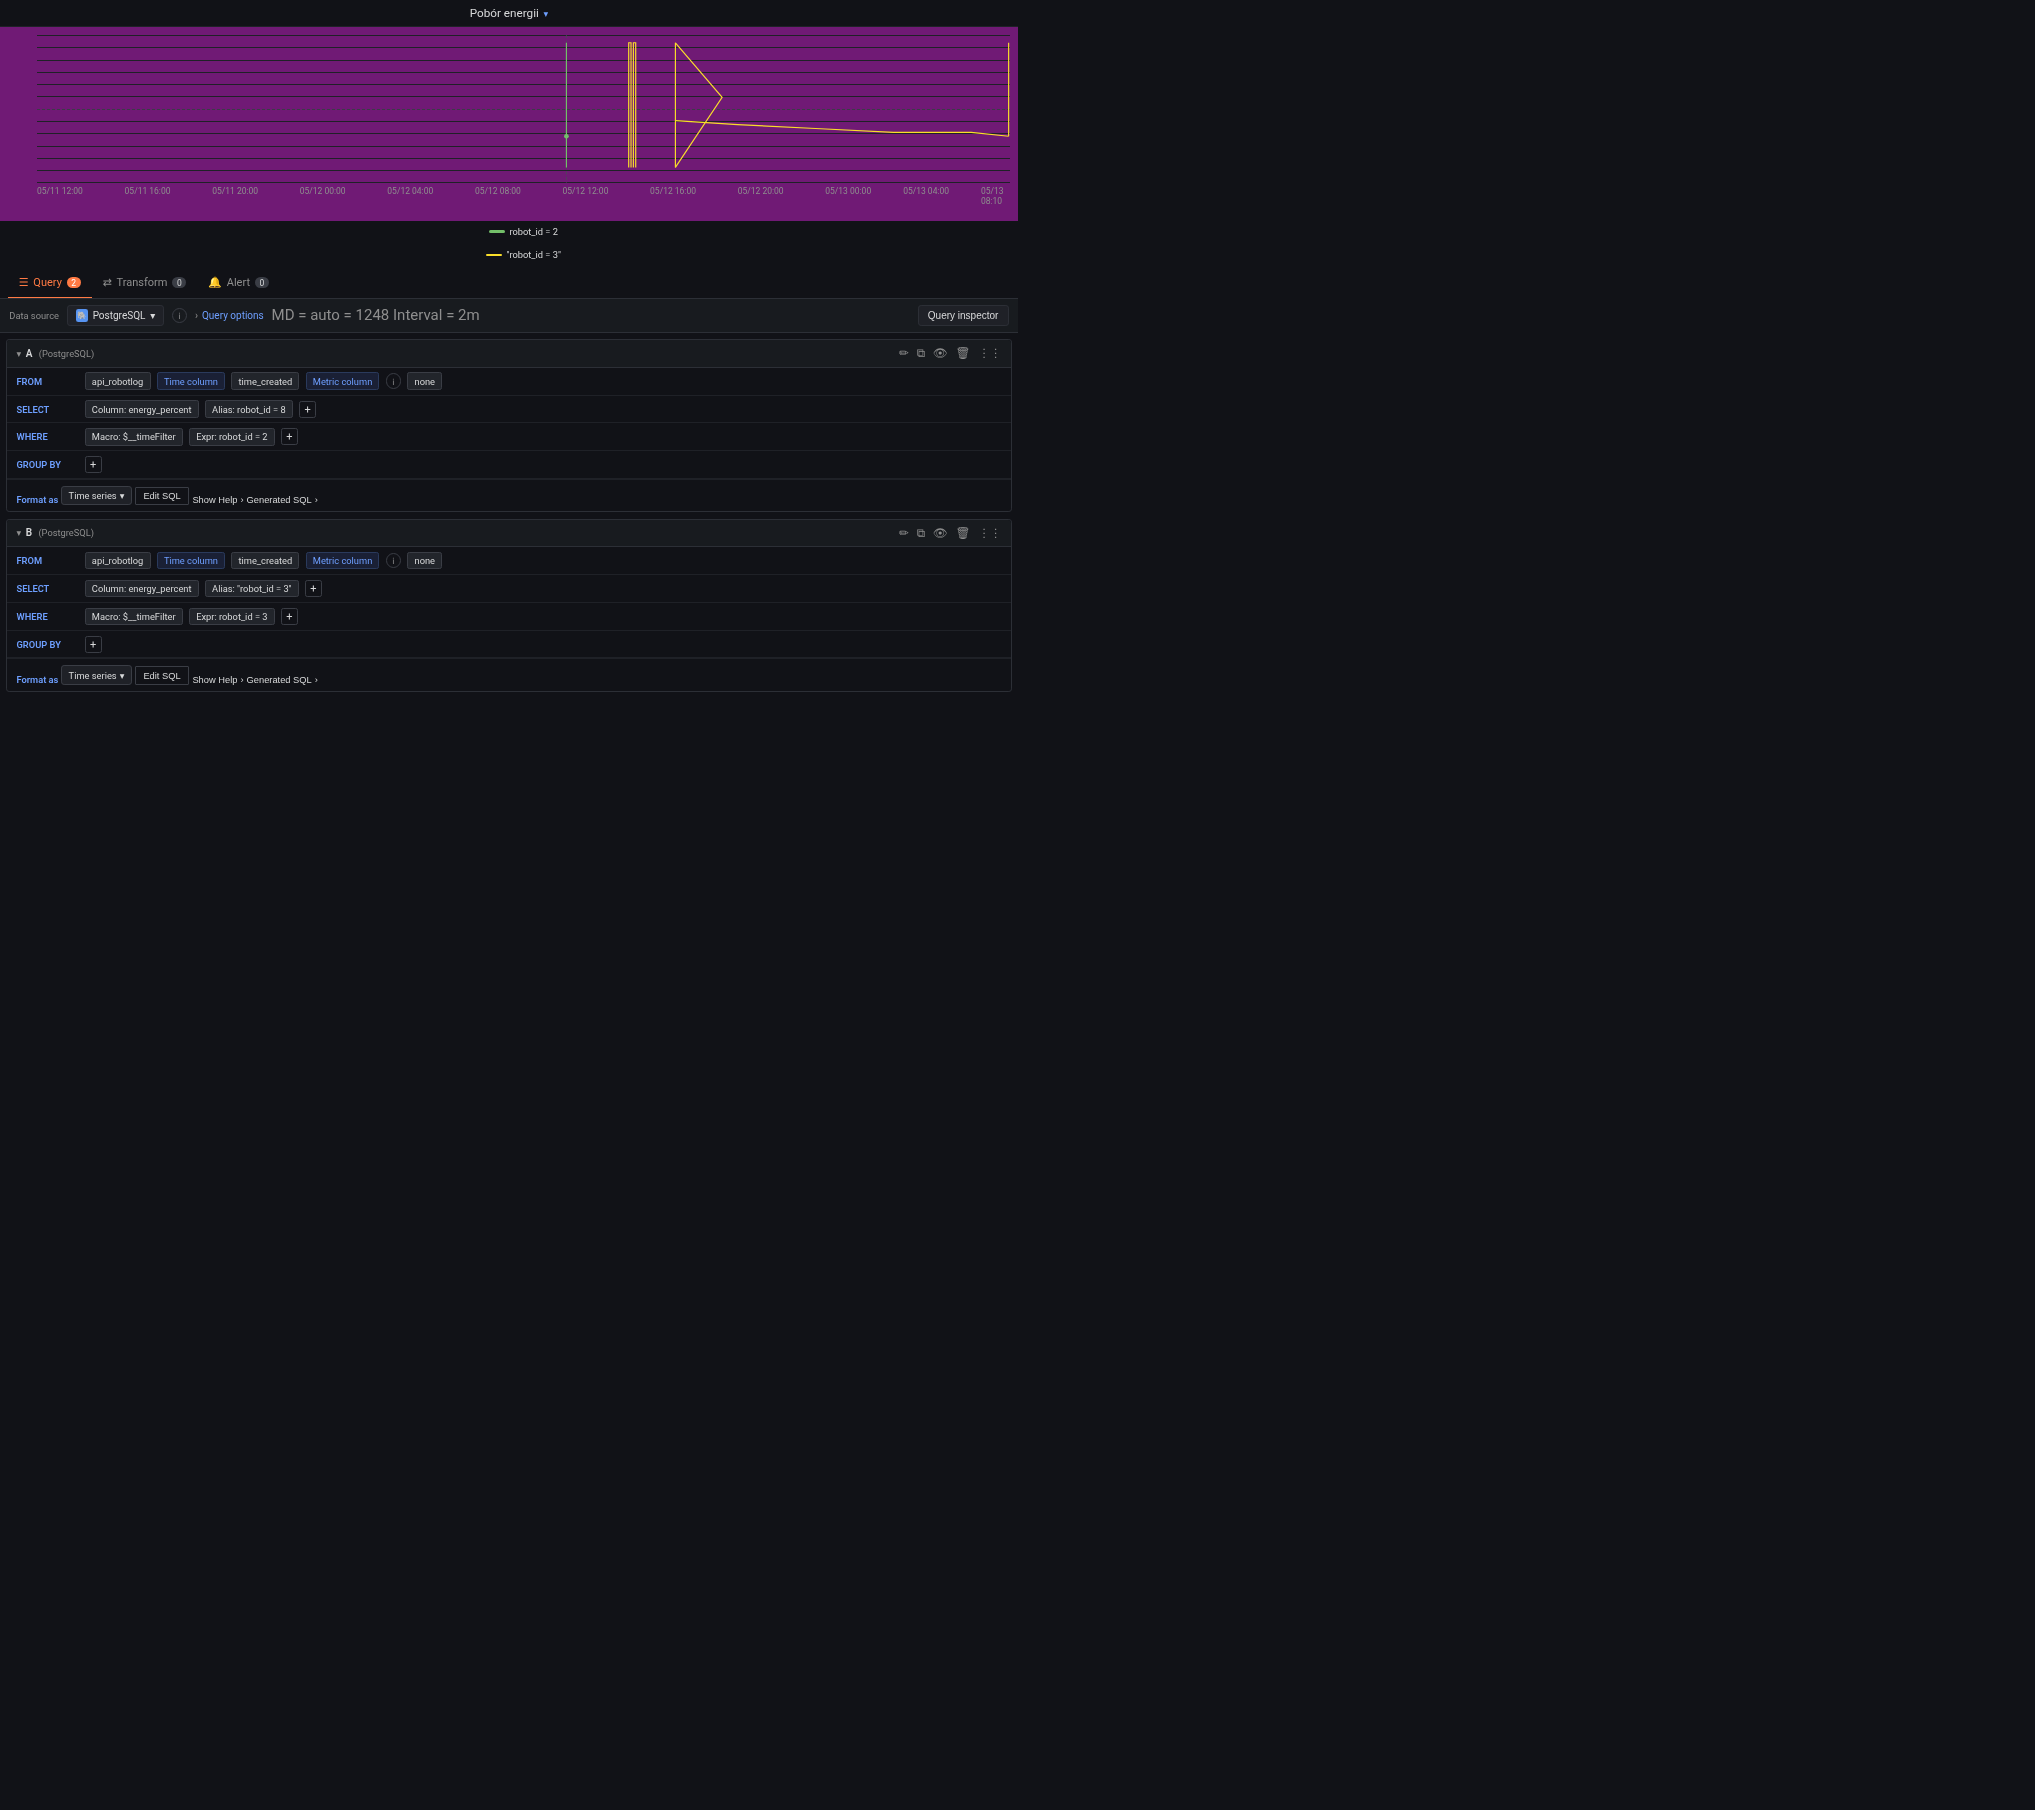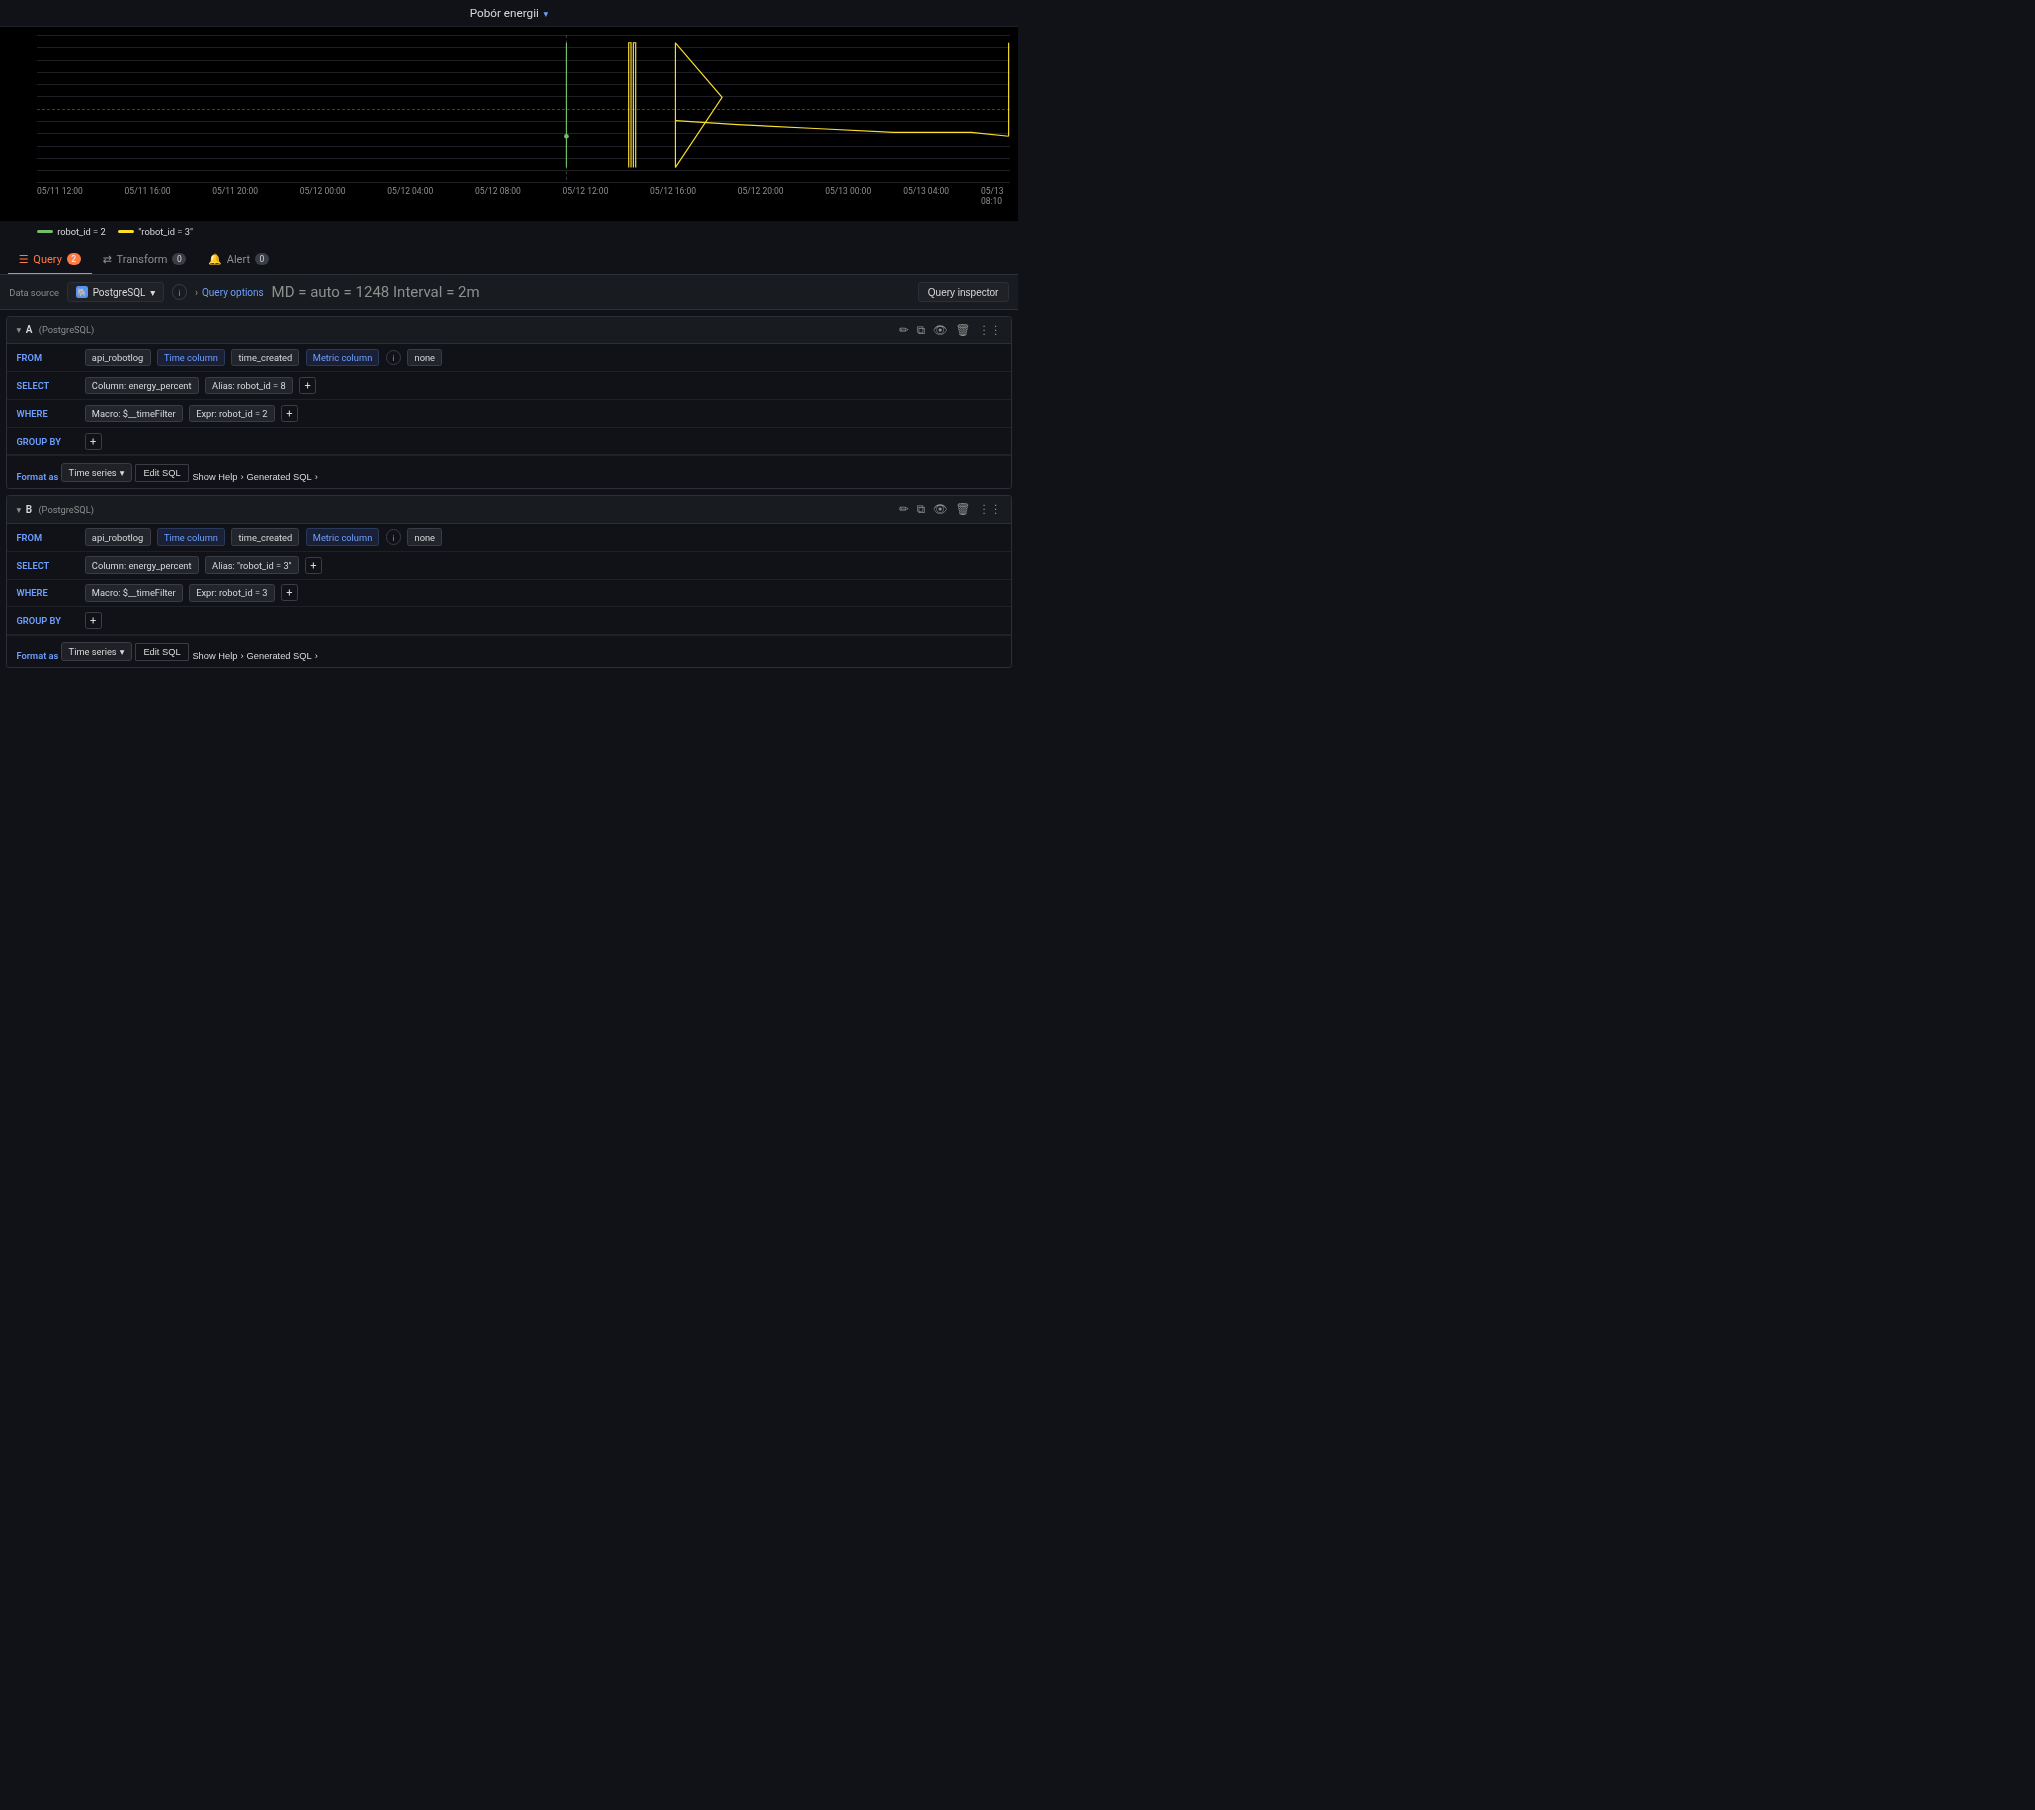--- a/index.html
+++ b/index.html
@@ -28,21 +28,21 @@
       align-items: center;
       gap: 4.7px;
     }
     .panel-title-chevron {
       color: #6e9fff;
       font-size: 9.3px;
     }
 
     
     .chart-container {
-      background: #000000;
+      background: #701a75;
       position: relative;
       height: 194px;
       padding: 7.8px 0 0 37px;
       overflow: hidden;
     }
     .chart-inner {
       position: relative;
       height: 171px;
       width: calc(100% - 7.8px);
     }
@@ -84,20 +84,21 @@
       width: 100%; height: calc(100% - 23px);
     }
 
     
     .chart-legend {
       display: flex;
       align-items: center;
       gap: 12.4px;
       padding: 4.7px 7.8px 6.2px 37px;
       background: #111217;
+      flex-direction: column;
     }
     .legend-item {
       display: flex;
       align-items: center;
       gap: 4.7px;
       font-size: 9.3px;
       color: #d8d9da;
     }
     .legend-color {
       width: 15.5px;

